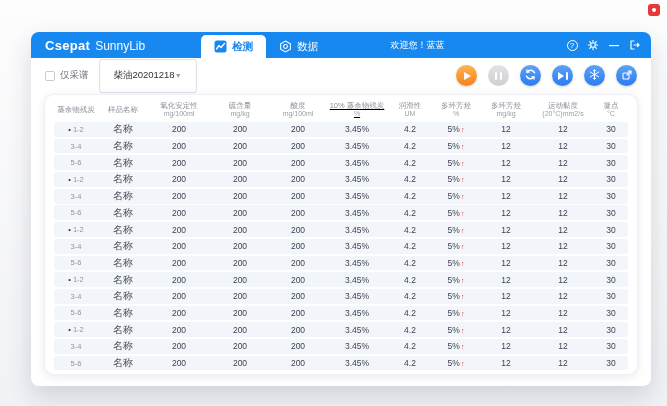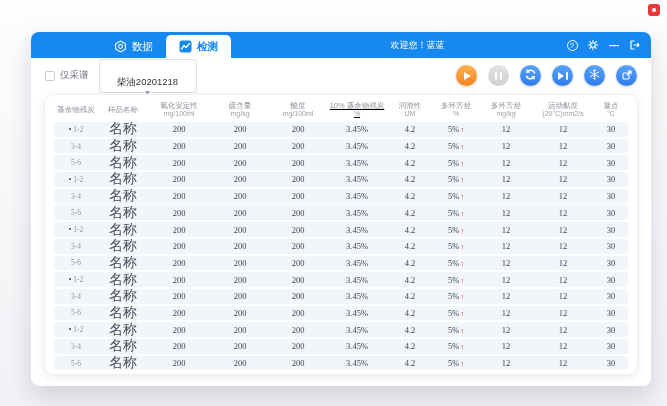--- a/index.html
+++ b/index.html
@@ -31,22 +31,22 @@
   .hdr-ico { width:12px; height:12px; display:flex; align-items:center; justify-content:center; cursor:pointer; }
   .help-circle { width:11px; height:11px; border:1px solid #fff; border-radius:50%;
     font-size:8px; display:flex; align-items:center; justify-content:center; }
   .min-bar { font-size:10px; font-weight:bold; }
 
   
   .toolbar { height:35px; display:flex; align-items:center; padding:0 14px; flex:0 0 auto; }
   .chk { width:10px; height:10px; border:1px solid #c6ccd4; border-radius:2px; background:#fff; cursor:pointer; }
   .chk-label { font-size:9.5px; color:#6d737c; margin-left:5px; }
   .sample-select { margin-left:10px; width:98px; height:20px; border:1px solid #dce0e6; border-radius:3px;
-    display:flex; align-items:center; justify-content:flex-start; padding:16px 6px;
-    font-size:9.5px; color:#333; cursor:pointer; background:#fff;flex-direction:column; }
+    display:flex; align-items:center; justify-content:center; padding:16px 6px;
+    font-size:9.5px; color:#333; cursor:pointer; background:#fff; }
   .caret { font-size:7px; color:#9aa0a8; }
   .reset-group { margin-left:46px; display:flex; align-items:center; gap:6px; cursor:pointer; }
   .reset-text { font-size:10px; color:#2b2f36; }
   .actions { margin-left:auto; display:flex; align-items:center; gap:11px; }
   .abtn { width:21px; height:21px; border-radius:50%; display:flex; align-items:center;
     justify-content:center; cursor:pointer; box-shadow:0 1px 3px rgba(0,0,0,.18); }
   .abtn.orange { background:linear-gradient(180deg,#fcb54e,#f5811e); }
   .abtn.gray   { background:linear-gradient(180deg,#e2e3e5,#cfd0d3); box-shadow:none; cursor:default; }
   .abtn.blue   { background:linear-gradient(180deg,#5aa3f9,#2e7bf0); }
   .tri { width:0; height:0; border-left:7px solid #fff; border-top:4.5px solid transparent;
@@ -61,56 +61,60 @@
   .card { flex:1; margin:1px 13px 11px; background:#fff; border:1px solid #eef0f4;
     border-radius:10px; box-shadow:0 2px 9px rgba(25,45,90,.10); padding:2px 9px 5px;
     display:flex; flex-direction:column; overflow:hidden; }
   .thead { display:flex; align-items:center; height:25px; flex:0 0 auto; }
   .cell { text-align:center; flex:0 0 auto; }
   .hcell { display:flex; flex-direction:column; justify-content:center; line-height:1.2; }
   .hlabel { font-size:7.5px; color:#8a9099; }
   .hunit  { font-size:7px; color:#9aa0a8; }
   .tbody { flex:1; display:flex; flex-direction:column; }
   .trow { display:flex; align-items:center; height:14.8px; margin-bottom:1.9px;
-    background:#f2f6fb; border-radius:3px; cursor:pointer;font-family:Liberation Serif, serif; }
+    background:#f2f6fb; border-radius:3px; cursor:pointer; }
   .cell.pos { font-size:7.5px; color:#8f959d; }
   .bullet { color:#30343a; margin-right:2px; font-size:7.5px; }
-  .cell.name { font-size:14px; color:#4a4f58; }
+  .cell.name { font-size:10px; color:#4a4f58; }
   .cell.val { font-size:8.5px; color:#3c4350; }
   .flag { color:#e1251b; font-size:7px; margin-left:1px; }
 </style>
 </head>
 <body>
 
 <span class="capture-dot">
     <i></i>
   </span>
 
 <div class="window">
 
   <div class="hdr">
+    <div class="brand">
+      <span class="brand-name">Csepat</span>
+      <span class="brand-suffix">SunnyLib</span>
+    </div>
 
     <div class="tabs">
+      <div class="tab active">
+        <span class="tab-ic">
+          <svg width="13" height="13" viewBox="0 0 13 13">
+              <rect x="0.5" y="0.5" width="12" height="12" rx="2.5" fill="#1688f0"></rect>
+              <polyline points="2.5,9 5,5.5 7,7.5 10.5,3.5" fill="none" stroke="#fff" stroke-width="1.3" stroke-linecap="round" stroke-linejoin="round"></polyline>
+            </svg>
+        </span>
+        <span>检测</span>
+      </div>
       <div class="tab">
         <span class="tab-ic">
           <svg width="13" height="13" viewBox="0 0 24 24">
               <polygon points="12,2 21,7 21,17 12,22 3,17 3,7" fill="none" stroke="#fff" stroke-width="2"></polygon>
               <circle cx="12" cy="12" r="3.6" fill="none" stroke="#fff" stroke-width="2"></circle>
             </svg>
         </span>
         <span>数据</span>
-      </div>
-      <div class="tab active">
-        <span class="tab-ic">
-          <svg width="13" height="13" viewBox="0 0 13 13">
-              <rect x="0.5" y="0.5" width="12" height="12" rx="2.5" fill="#1688f0"></rect>
-              <polyline points="2.5,9 5,5.5 7,7.5 10.5,3.5" fill="none" stroke="#fff" stroke-width="1.3" stroke-linecap="round" stroke-linejoin="round"></polyline>
-            </svg>
-        </span>
-        <span>检测</span>
       </div>
     </div>
 
     <div class="hdr-right">
       <div class="hr-group">
         <span class="hdr-ico">
           <svg width="11" height="11" viewBox="0 0 24 24" fill="none" stroke="#fff" stroke-width="2.4" stroke-linecap="round">
               <path d="M9 15l6-6"></path>
               <path d="M10.5 13.5l-3 3a3.2 3.2 0 104.5 4.5l3-3"></path>
               <path d="M13.5 10.5l3-3a3.2 3.2 0 10-4.5-4.5l-3 3"></path>

